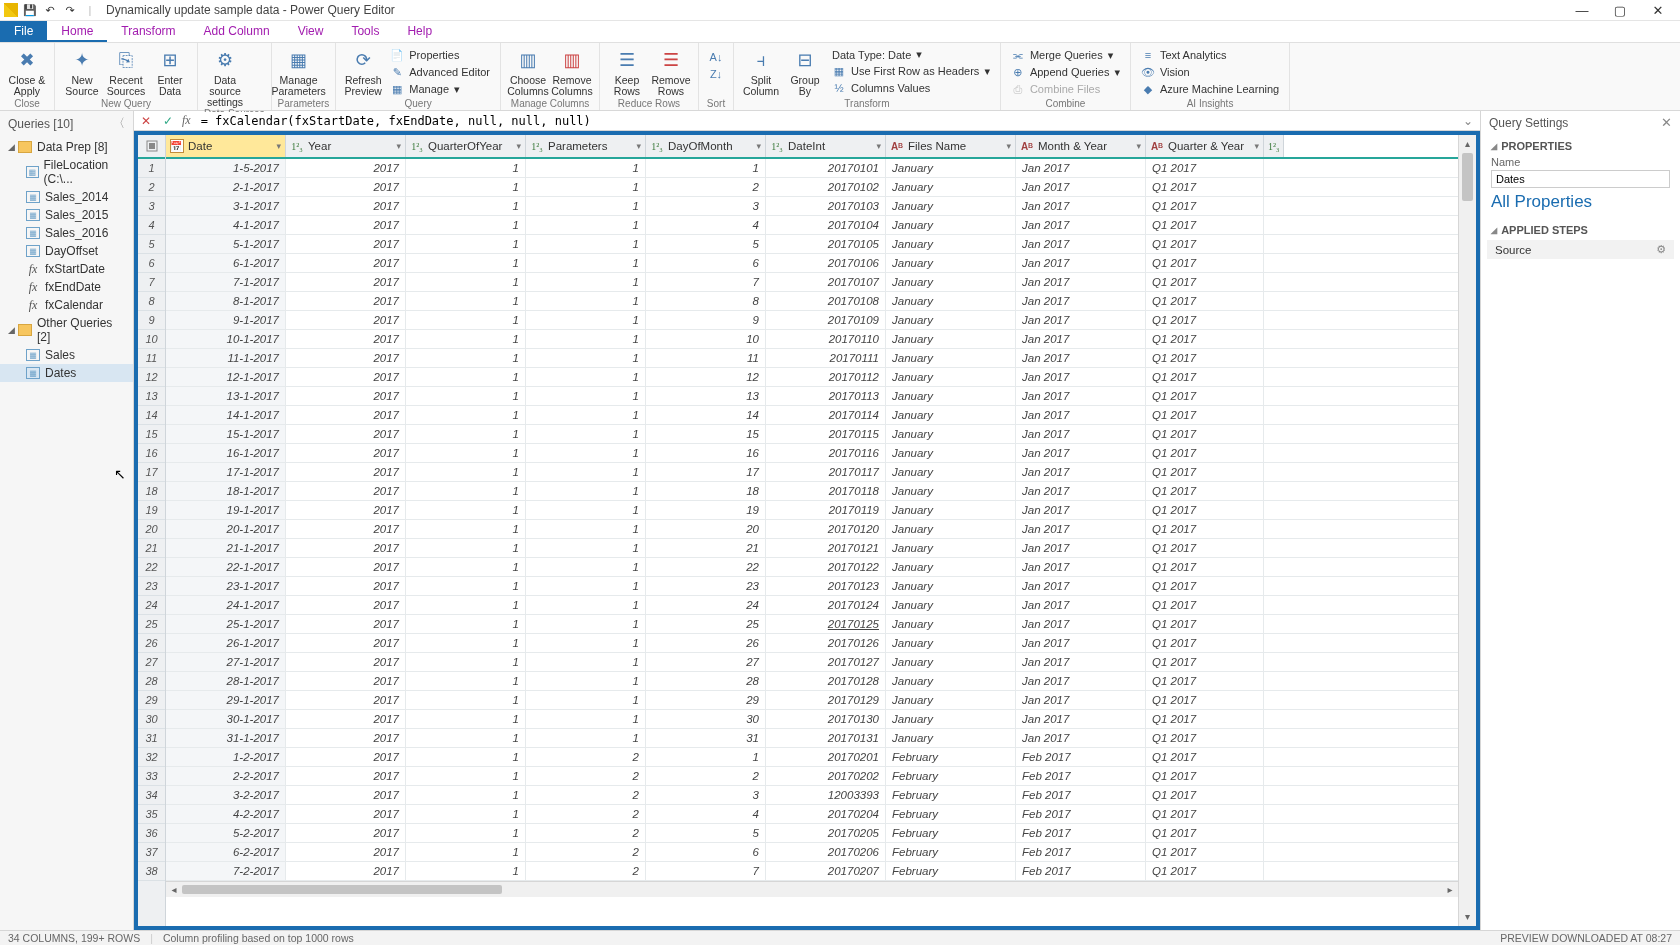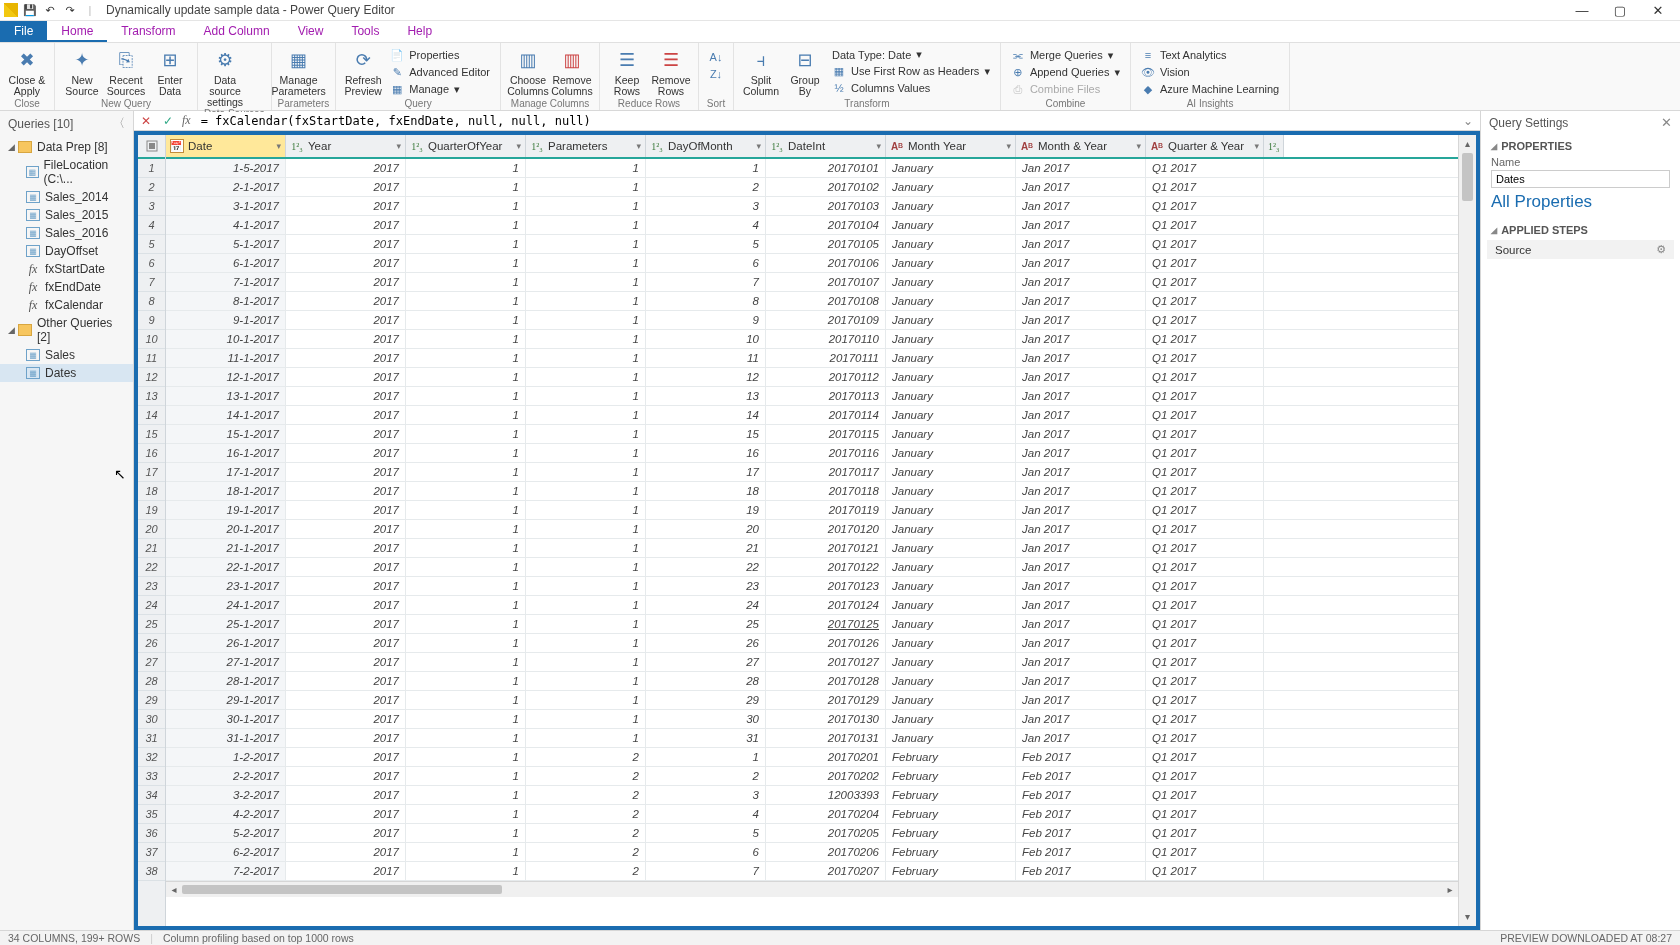--- a/index.html
+++ b/index.html
@@ -446,21 +446,21 @@
               <span>DayOfMonth</span>
               <span class="dd">▾</span>
             </div>
             <div class="ch" style="width: 120px;">
               <span class="typeico num">1²₃</span>
               <span>DateInt</span>
               <span class="dd">▾</span>
             </div>
             <div class="ch" style="width: 130px;">
               <span class="typeico text">Aᴮ</span>
-              <span>Month Year</span>
+              <span>Files Name</span>
               <span class="dd">▾</span>
             </div>
             <div class="ch" style="width: 130px;">
               <span class="typeico text">Aᴮ</span>
               <span>Month &amp; Year</span>
               <span class="dd">▾</span>
             </div>
             <div class="ch" style="width: 118px;">
               <span class="typeico text">Aᴮ</span>
               <span>Quarter &amp; Year</span>

